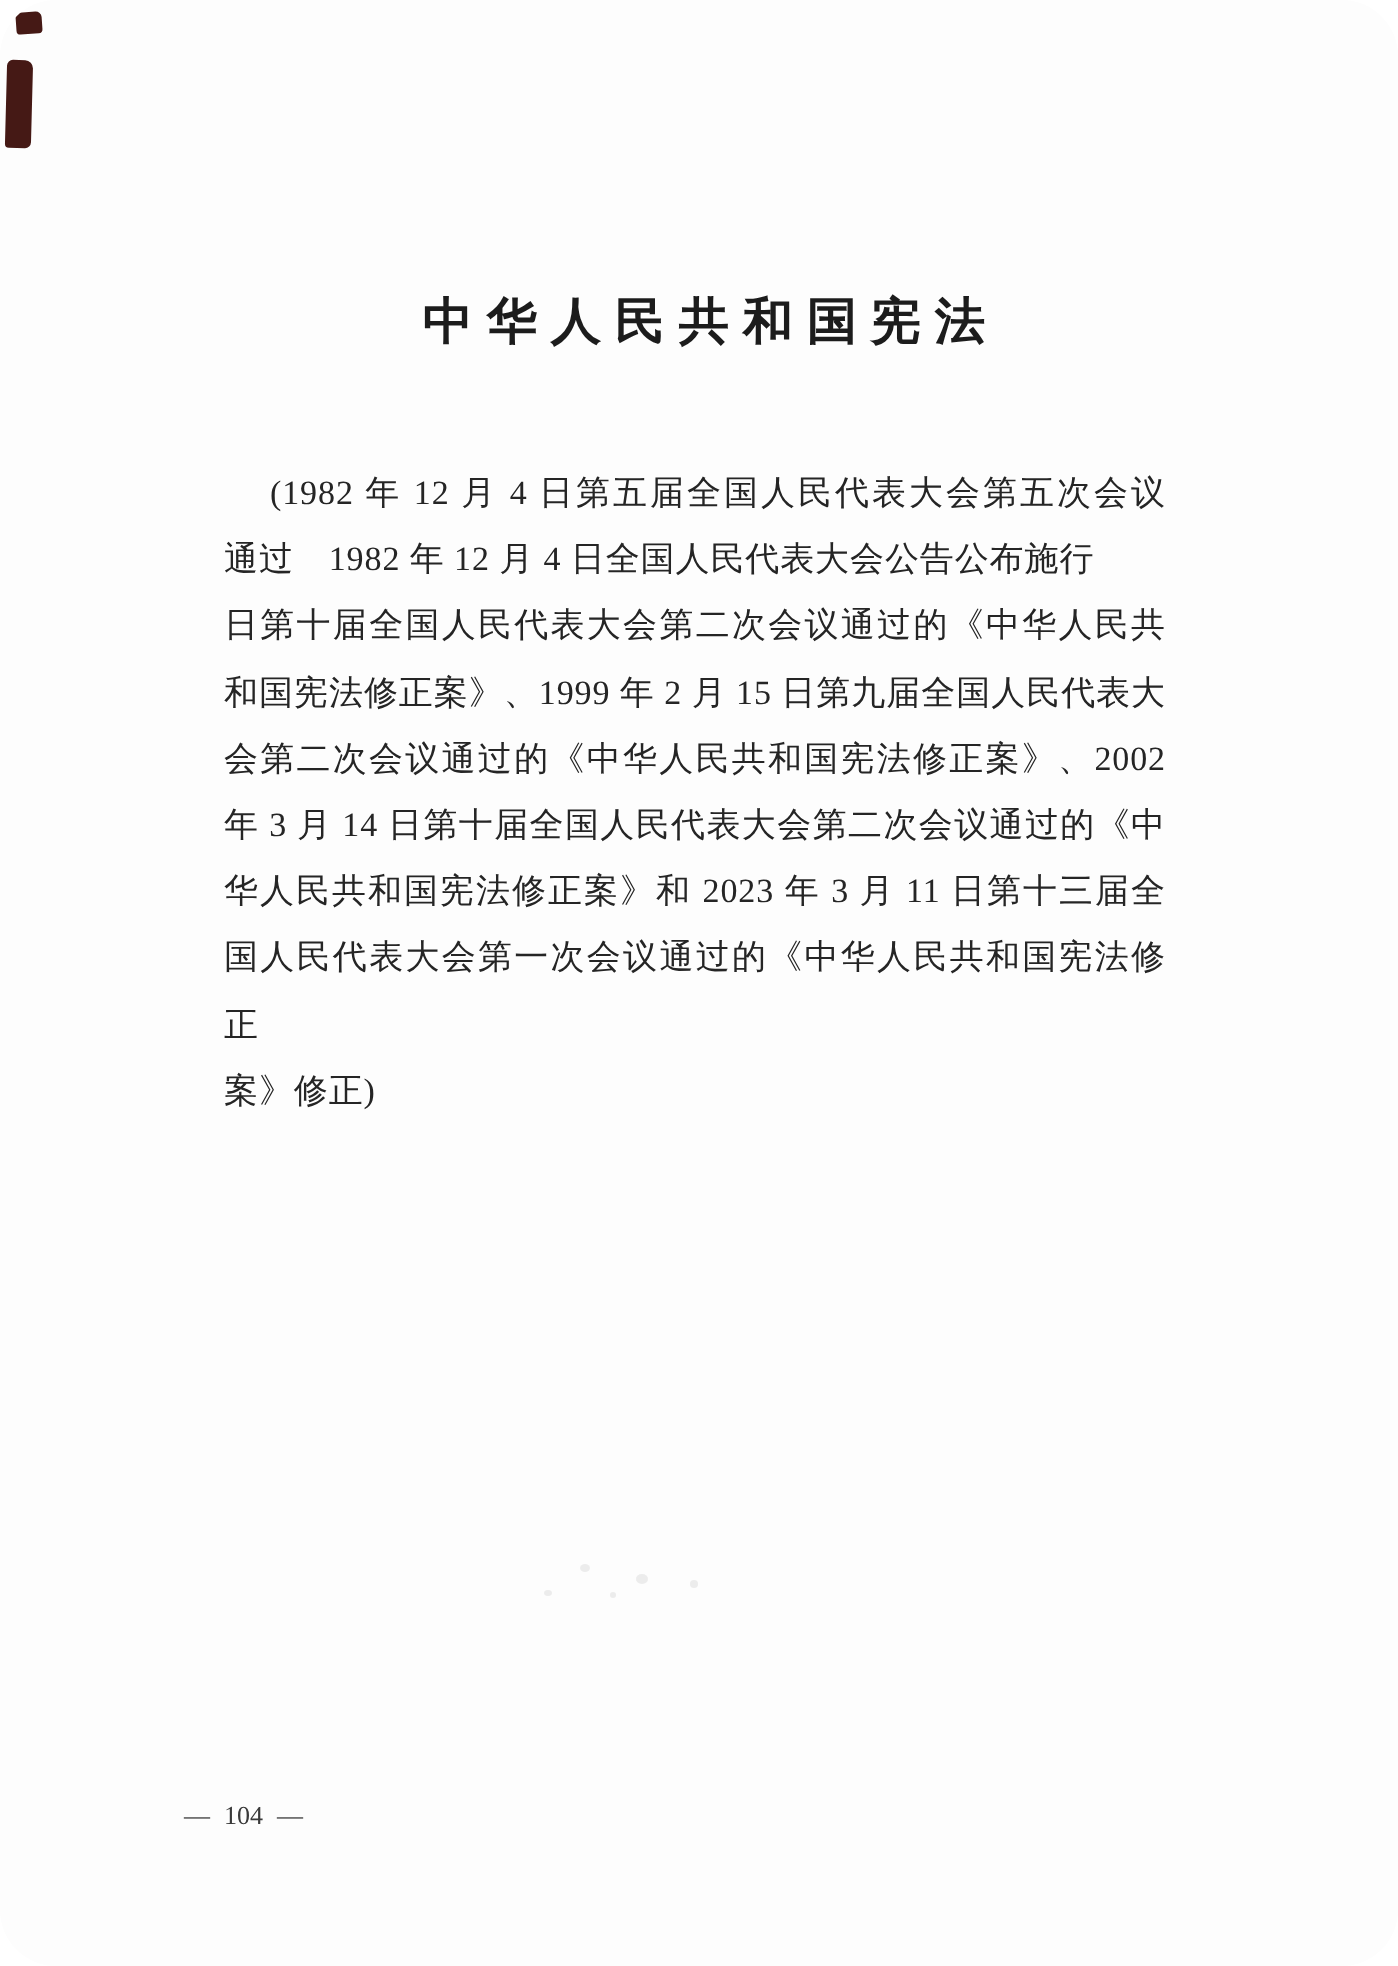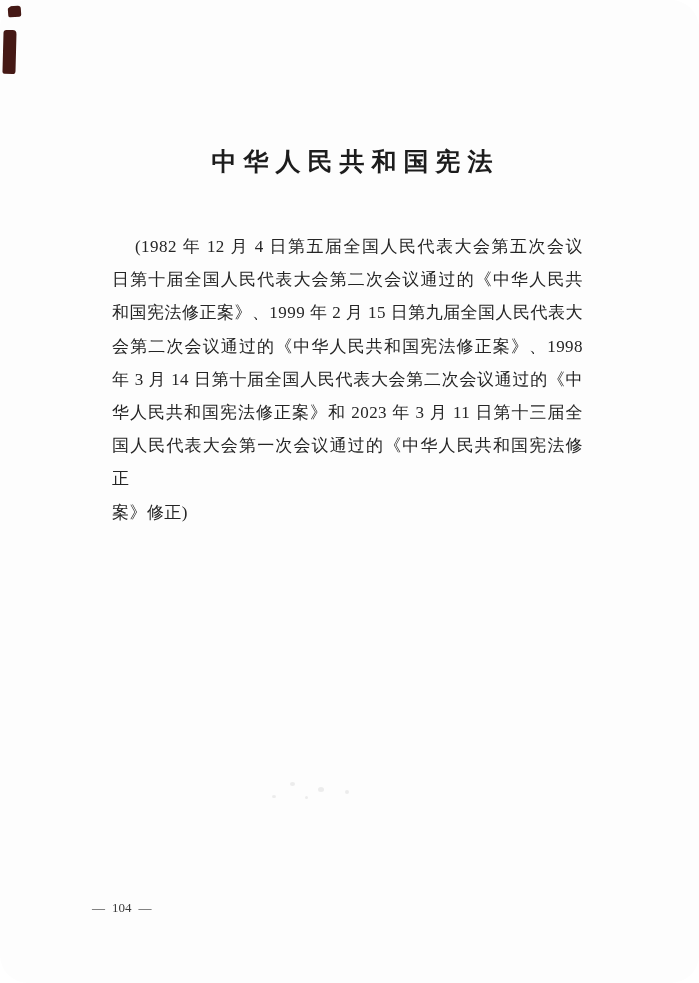--- a/index.html
+++ b/index.html
@@ -83,23 +83,24 @@
 
 <div class="page">
 
   <div class="stain stain-1"></div>
   <div class="stain stain-2"></div>
 
   <h1 class="title">中华人民共和国宪法</h1>
 
   <div class="body-text">
     <div class="line ind-a">(1982 年 12 月 4 日第五届全国人民代表大会第五次会议</div>
+    <div class="line no-fill">通过　1982 年 12 月 4 日全国人民代表大会公告公布施行</div>
     <div class="line">日第十届全国人民代表大会第二次会议通过的《中华人民共</div>
     <div class="line">和国宪法修正案》、1999 年 2 月 15 日第九届全国人民代表大</div>
-    <div class="line">会第二次会议通过的《中华人民共和国宪法修正案》、1998</div>
+    <div class="line">会第二次会议通过的《中华人民共和国宪法修正案》、2002</div>
     <div class="line">年 3 月 14 日第十届全国人民代表大会第二次会议通过的《中</div>
     <div class="line">华人民共和国宪法修正案》和 2023 年 3 月 11 日第十三届全</div>
     <div class="line">国人民代表大会第一次会议通过的《中华人民共和国宪法修正</div>
     <div class="line no-fill">案》修正)</div>
   </div>
 
   <div class="smudge sm1"></div>
   <div class="smudge sm2"></div>
   <div class="smudge sm3"></div>
   <div class="smudge sm4"></div>

